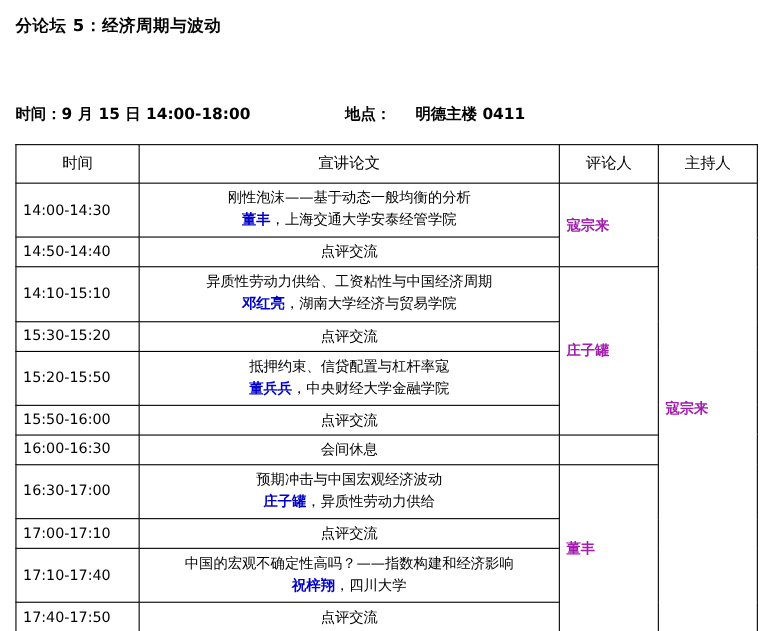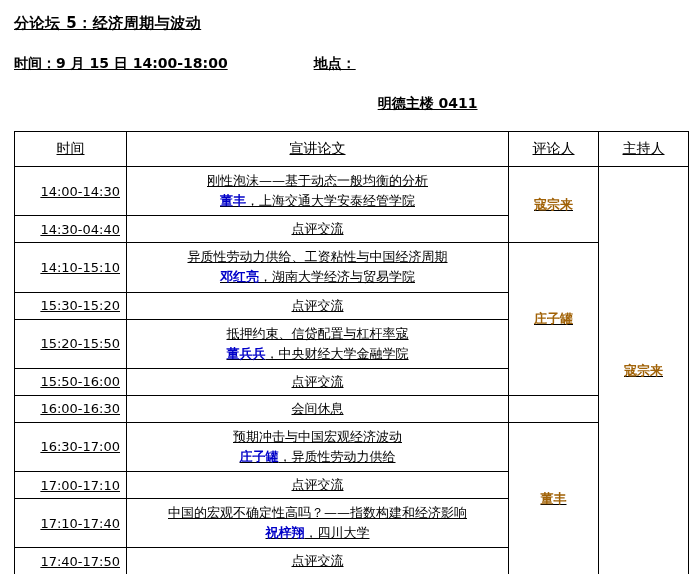--- a/index.html
+++ b/index.html
@@ -11,34 +11,33 @@
     width: 700px;
     height: 574px;
     font-family: "DejaVu Sans", "Liberation Sans", sans-serif;
     color: #000000;
     position: relative;
     overflow: hidden;
   }
   .page {
     padding: 14px 24px 0 10px;
     box-sizing: border-box;
-    text-decoration: underline;
   }
   .title {
     font-size: 15px;
     font-weight: bold;
     margin: 0 0 0 4px;
     letter-spacing: 0.5px;
   }
   .meta-row {
     margin: 22px 0 18px 4px;
     font-size: 14px;
     font-weight: bold;
     display: flex;
-    align-items: flex-start;
+    align-items: flex-end;
   }
   .meta-time {
     white-space: nowrap;
   }
   .meta-gap {
     display: inline-block;
     width: 86px;
   }
   .meta-place-label {
     white-space: nowrap;
@@ -64,35 +63,34 @@
     text-align: center;
     font-weight: normal;
     font-size: 14px;
     height: 26px;
   }
   .col-time { width: 112px; }
   .col-paper { width: 382px; }
   .col-disc { width: 90px; }
   .col-chair { width: 90px; }
   td.time-cell {
-    text-align: right;
+    text-align: left;
     white-space: nowrap;
     font-size: 13px;
   }
   td.paper-cell {
     text-align: center;
     line-height: 1.55;
     margin-left: 10px;
   }
   td.break-cell {
     text-align: center;
   }
   td.person-cell {
-    text-align: center;
-    color: #a16207;
+    color: #a21caf;
     font-weight: bold;
     font-size: 14px;
   }
   .author {
     color: #0000c8;
     font-weight: bold;
   }
   .paper-title {
     display: block;
   }
@@ -135,21 +133,21 @@
         <td class="time-cell">14:00-14:30</td>
         <td class="paper-cell">
           <span class="paper-title">刚性泡沫——基于动态一般均衡的分析</span>
           <span class="paper-author"><span class="author">董丰</span><span>，上海交通大学安泰经管学院</span></span>
         </td>
         <td class="person-cell" rowspan="2">寇宗来</td>
         <td class="person-cell" rowspan="11">寇宗来</td>
       </tr>
 
       <tr>
-        <td class="time-cell">14:30-04:40</td>
+        <td class="time-cell">14:50-14:40</td>
         <td class="break-cell">点评交流</td>
       </tr>
 
       <tr>
         <td class="time-cell">14:10-15:10</td>
         <td class="paper-cell">
           <span class="paper-title">异质性劳动力供给、工资粘性与中国经济周期</span>
           <span class="paper-author"><span class="author">邓红亮</span><span>，湖南大学经济与贸易学院</span></span>
         </td>
         <td class="person-cell" rowspan="4">庄子罐</td>

